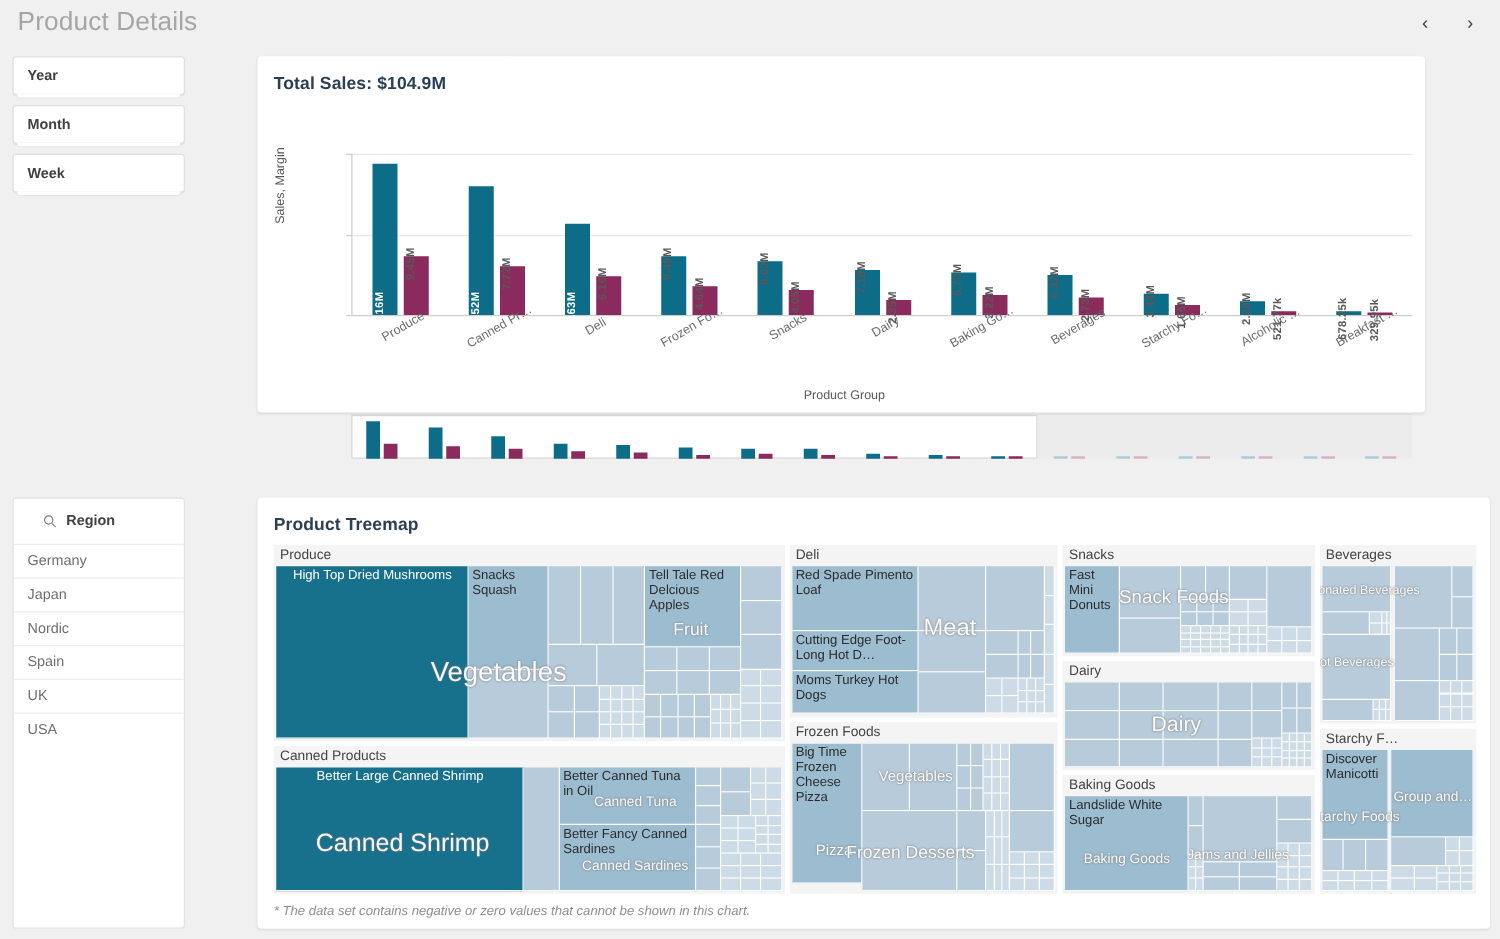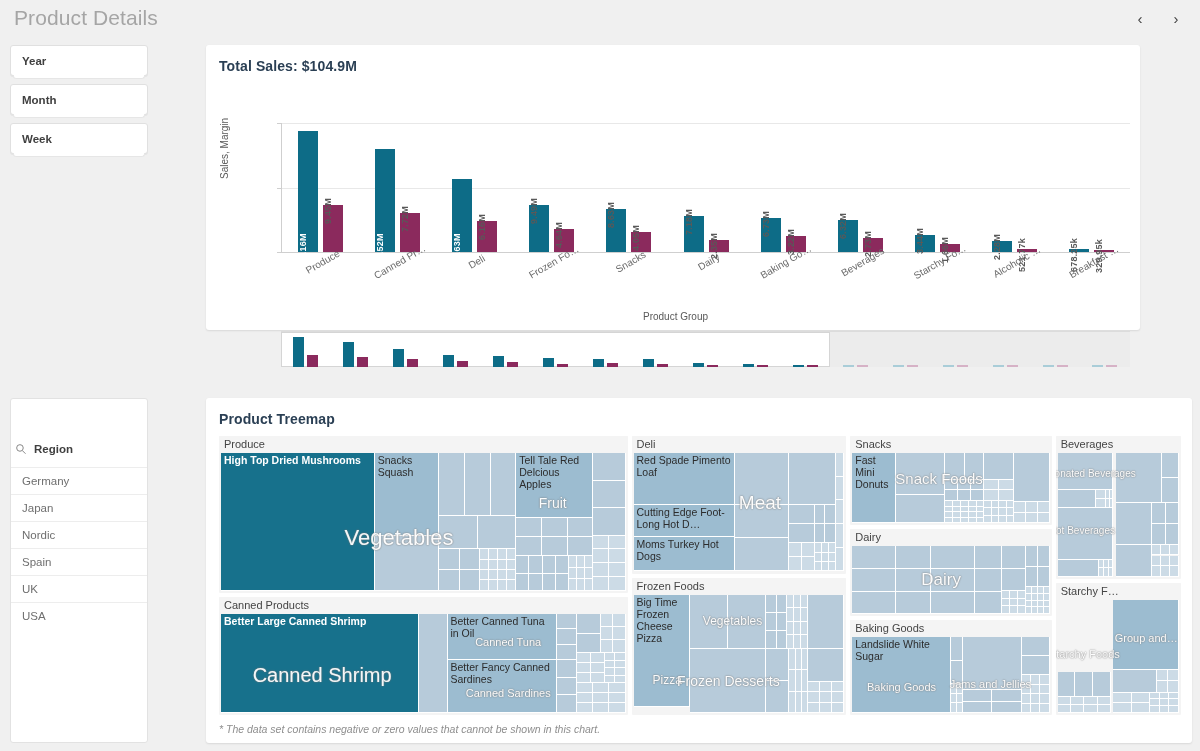--- a/index.html
+++ b/index.html
@@ -34,22 +34,22 @@
     content:""; position:absolute; left:2px; right:2px; bottom:-4px; height:3px;
     background:#fff; border:1px solid #e6e6e6; border-top:none; border-radius:0 0 3px 3px;
   }
 
   
   .region-box {
     position: absolute; left: 10px; top: 398px; width: 138px; height: 345px;
     background: #fff; border: 1px solid #e2e2e2; border-radius: 3px;
   }
   .region-head {
-    height: 36px; display: flex; align-items: center; gap: 7px; padding: 0 4px;
-    font-size: 11.5px; font-weight: bold; color: #404040; margin-top: 32px;
+    height: 36px; display: flex; align-items: center; gap: 7px; padding: 0 23px;
+    font-size: 11.5px; font-weight: bold; color: #404040;
   }
   .mag { width: 12px; height: 12px; flex: none; }
   .region-item {
     height: 27px; display: flex; align-items: center; padding: 0 11px;
     font-size: 11.5px; color: #6f6f6f; border-top: 1px solid #ededed;
   }
 
   
   .card {
     position: absolute; background: #fff; border-radius: 3px;
@@ -125,21 +125,21 @@
   .tm-head {
     height: 17px; line-height: 17px; padding-left: 5px; font-size: 11px; color: #444;
     background: #f4f4f4; white-space: nowrap; overflow: hidden;
   }
   .tm-body { position: absolute; left: 2px; right: 2px; top: 17px; bottom: 2px; }
   .tile { position: absolute; overflow: hidden; }
   .tile .lbl {
     position: absolute; left: 3px; top: 1px; right: 2px;
     font-size: 10px; line-height: 12px; color: #2c2c2c;
   }
-  .tile .lbl.white { color: #fff; font-weight: bold; }
+  .tile .lbl.white { color: #fff; font-weight: normal; text-align: center; }
   .grp-overlay {
     position: absolute; pointer-events: none; color: #fff; font-weight: normal;
     text-shadow: 0 0 2px rgba(120,120,120,.9), 0 0 1px rgba(140,140,140,.9);
     white-space: nowrap;
   }
   .tm-note {
     position: absolute; left: 13px; bottom: 8px; font-size: 10.5px;
     font-style: italic; color: #8e8e8e;
   }
 </style>
@@ -823,20 +823,23 @@
                 <div class="tile" style="left: 78%; top: 91.3333%; width: 7.33333%; height: 8.66667%; background: rgb(204, 219, 230); border-right: 1px solid rgb(255, 255, 255); border-bottom: 1px solid rgb(255, 255, 255);"></div>
                 <div class="tile" style="left: 85.3333%; top: 91.3333%; width: 7.33333%; height: 8.66667%; background: rgb(204, 219, 230); border-right: 1px solid rgb(255, 255, 255); border-bottom: 1px solid rgb(255, 255, 255);"></div>
                 <div class="tile" style="left: 92.6667%; top: 91.3333%; width: 7.33333%; height: 8.66667%; background: rgb(204, 219, 230); border-right: 1px solid rgb(255, 255, 255); border-bottom: 1px solid rgb(255, 255, 255);"></div>
                 <div class="grp-overlay" style="left: 22%; top: 16%; transform: translate(-50%, -50%); font-size: 10px; opacity: 0.95;">Carbonated Beverages</div>
                 <div class="grp-overlay" style="left: 20%; top: 62%; transform: translate(-50%, -50%); font-size: 10px; opacity: 0.95;">Hot Beverages</div>
               </div>
             </div>
             <div class="tm-group" style="height: 48%;">
               <div class="tm-head">Starchy F…</div>
               <div class="tm-body">
+                <div class="tile" style="left: 0%; top: 0%; width: 44%; height: 64%; background: rgb(156, 188, 208); border-right: 1px solid rgb(255, 255, 255); border-bottom: 1px solid rgb(255, 255, 255);">
+                  <div class="lbl" style="font-size: 10.5px;">Discover Manicotti</div>
+                </div>
                 <div class="tile" style="left: 0%; top: 64%; width: 14.6667%; height: 22%; background: rgb(183, 203, 218); border-right: 1px solid rgb(255, 255, 255); border-bottom: 1px solid rgb(255, 255, 255);"></div>
                 <div class="tile" style="left: 14.6667%; top: 64%; width: 14.6667%; height: 22%; background: rgb(183, 203, 218); border-right: 1px solid rgb(255, 255, 255); border-bottom: 1px solid rgb(255, 255, 255);"></div>
                 <div class="tile" style="left: 29.3333%; top: 64%; width: 14.6667%; height: 22%; background: rgb(183, 203, 218); border-right: 1px solid rgb(255, 255, 255); border-bottom: 1px solid rgb(255, 255, 255);"></div>
                 <div class="tile" style="left: 0%; top: 86%; width: 11%; height: 7%; background: rgb(204, 219, 230); border-right: 1px solid rgb(255, 255, 255); border-bottom: 1px solid rgb(255, 255, 255);"></div>
                 <div class="tile" style="left: 11%; top: 86%; width: 11%; height: 7%; background: rgb(204, 219, 230); border-right: 1px solid rgb(255, 255, 255); border-bottom: 1px solid rgb(255, 255, 255);"></div>
                 <div class="tile" style="left: 22%; top: 86%; width: 11%; height: 7%; background: rgb(204, 219, 230); border-right: 1px solid rgb(255, 255, 255); border-bottom: 1px solid rgb(255, 255, 255);"></div>
                 <div class="tile" style="left: 33%; top: 86%; width: 11%; height: 7%; background: rgb(204, 219, 230); border-right: 1px solid rgb(255, 255, 255); border-bottom: 1px solid rgb(255, 255, 255);"></div>
                 <div class="tile" style="left: 0%; top: 93%; width: 11%; height: 7%; background: rgb(204, 219, 230); border-right: 1px solid rgb(255, 255, 255); border-bottom: 1px solid rgb(255, 255, 255);"></div>
                 <div class="tile" style="left: 11%; top: 93%; width: 11%; height: 7%; background: rgb(204, 219, 230); border-right: 1px solid rgb(255, 255, 255); border-bottom: 1px solid rgb(255, 255, 255);"></div>
                 <div class="tile" style="left: 22%; top: 93%; width: 11%; height: 7%; background: rgb(204, 219, 230); border-right: 1px solid rgb(255, 255, 255); border-bottom: 1px solid rgb(255, 255, 255);"></div>

